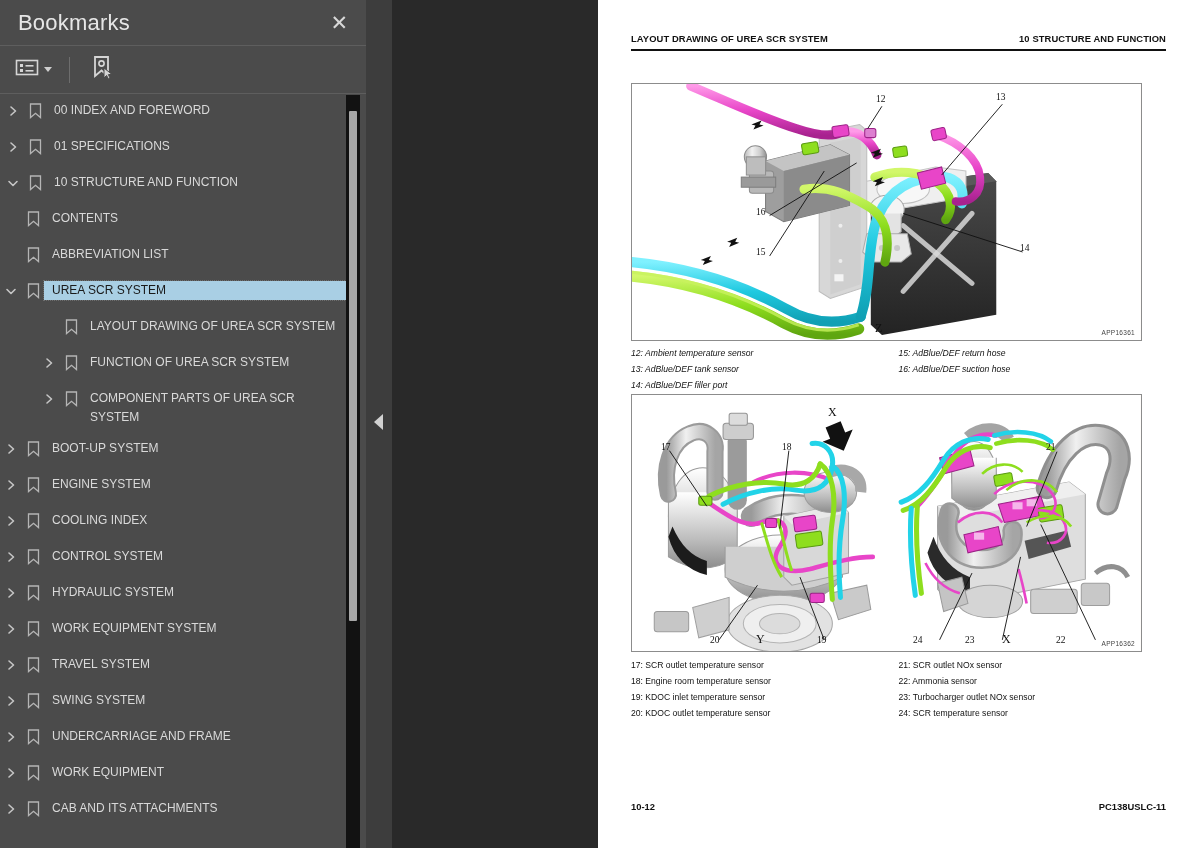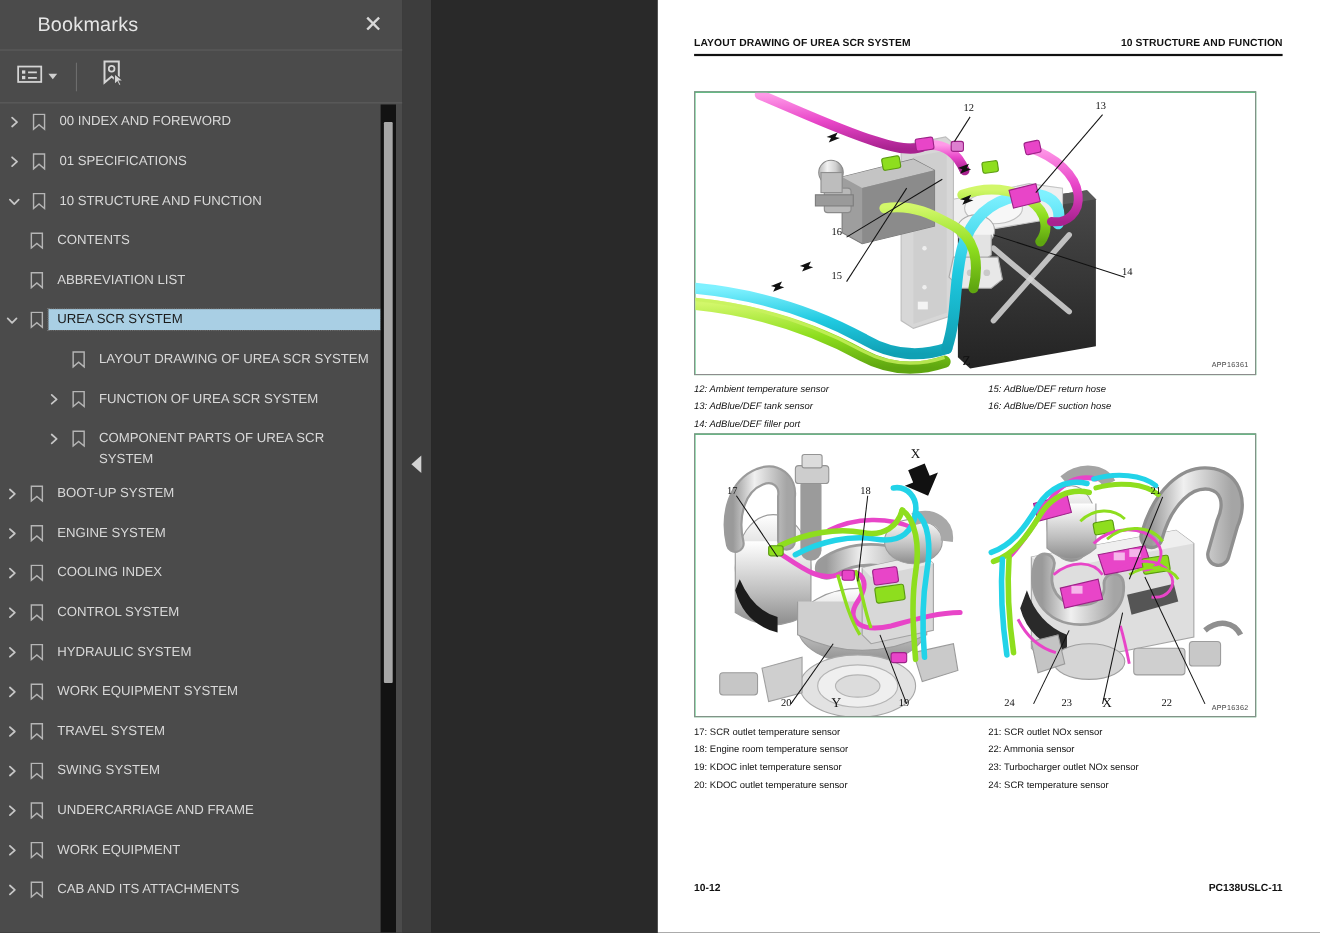--- a/index.html
+++ b/index.html
@@ -21,23 +21,22 @@
     flex: 0 0 366px;
     overflow: hidden;
   }
   #bm-header {
     height: 46px;
     display: flex; align-items: center;
     padding: 0 14px 0 18px;
     border-bottom: 1px solid #5e5e5e;
   }
   #bm-title {
-    color: #e6e6e6; font-size: 18px; letter-spacing: .2px;
+    color: #e6e6e6; font-size: 22px; letter-spacing: .2px;
     flex: 1;
-    margin-left: 16px;
   }
   #bm-close {
     color: #d8d8d8; font-size: 21px; line-height: 1;
     cursor: pointer; padding: 2px 4px; font-weight: 300;
   }
 
   #bm-toolbar {
     height: 48px;
     display: flex; align-items: center;
     padding-left: 12px;
@@ -139,21 +138,21 @@
   }
   .hdr-rule {
     position: absolute; left: 33px; top: 49px; width: 535px;
     height: 2px; background: #111;
   }
 
   .fig {
     position: absolute; left: 33px;
     width: 511px;
     border: 1px solid #8c8c8c;
-    background: #22c55e;
+    background: #fdba74;
     overflow: hidden;
   }
   #fig1 { top: 83px; height: 258px; }
   #fig2 { top: 394px; height: 258px; }
   .fig-canvas { position: absolute; inset: 0; }
   .watermark {
     position: absolute; right: 6px; bottom: 4px;
     font-size: 6.5px; color: #444; letter-spacing: .3px;
     font-family: "Liberation Sans", sans-serif;
   }

